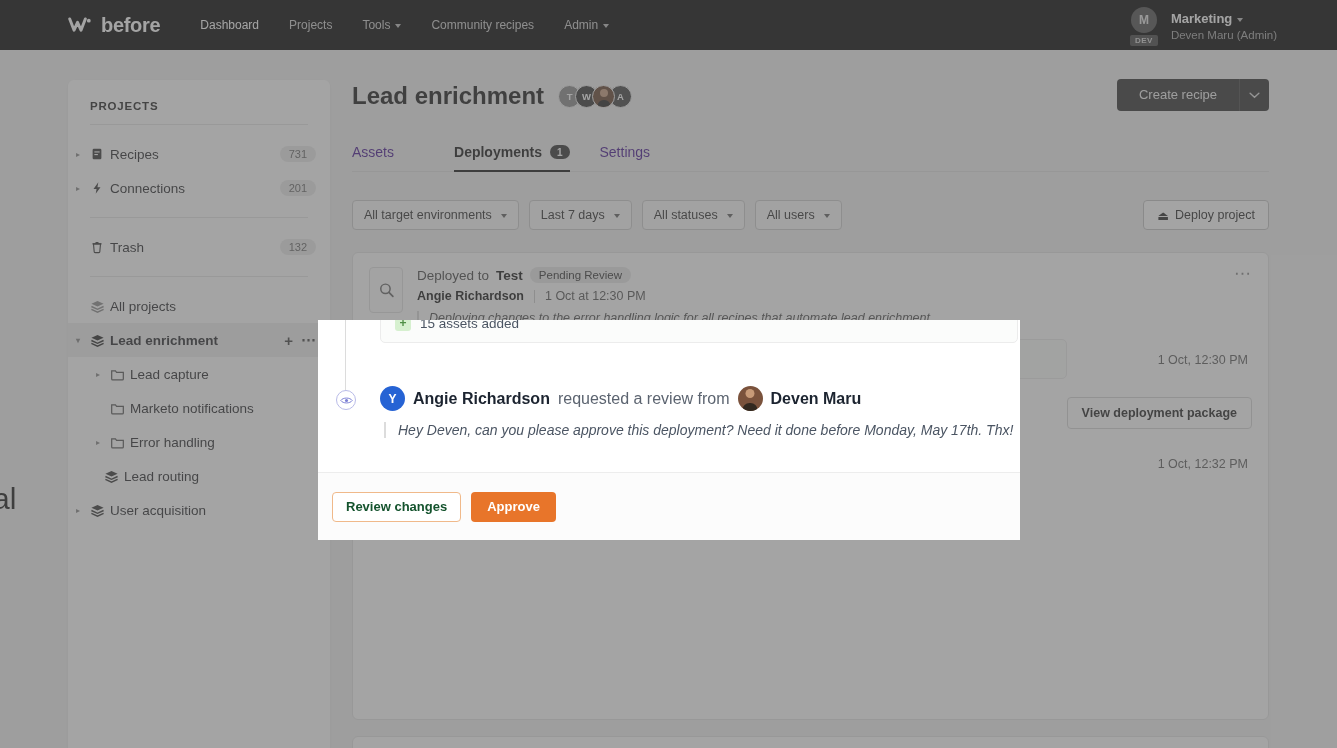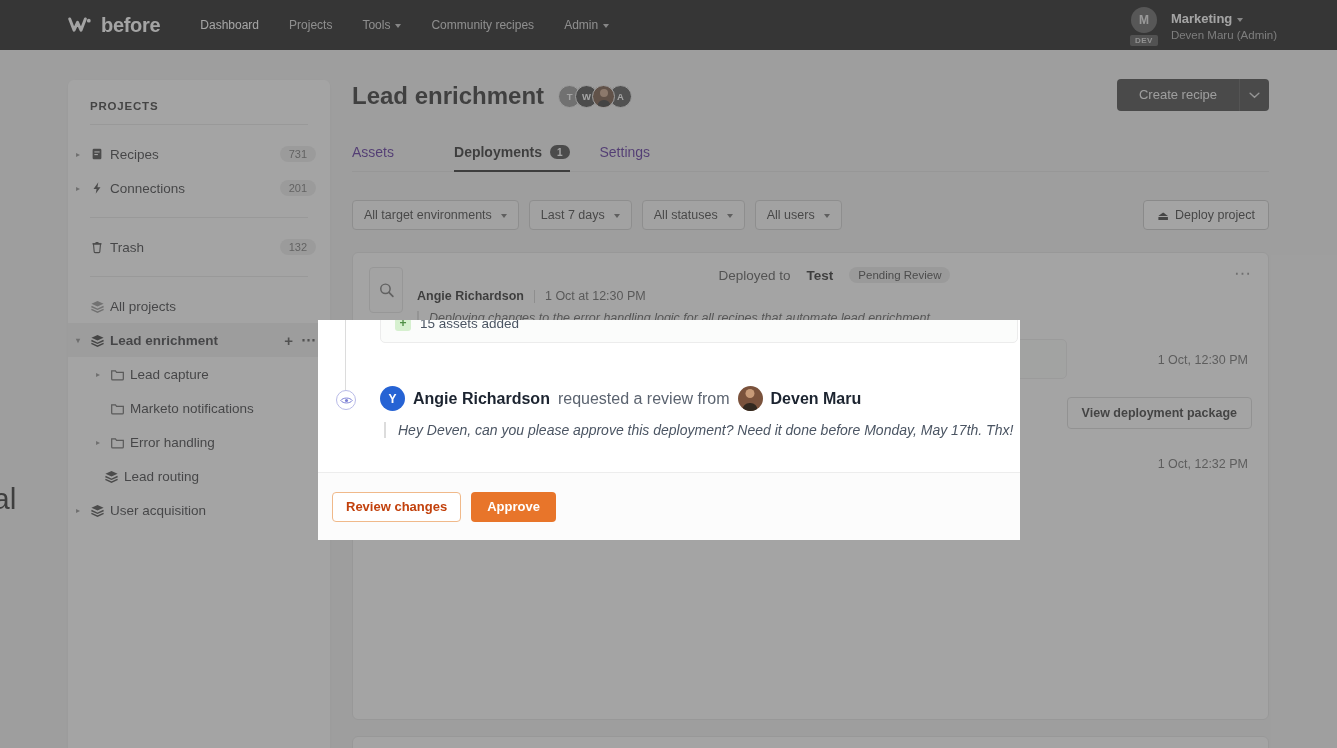--- a/index.html
+++ b/index.html
@@ -176,21 +176,21 @@
     background: #fff; border: 1px solid #e4e4e4; border-radius: 6px;
     padding: 14px 16px 16px; margin-bottom: 16px; position: relative;
   }
   .card-inner { display: flex; gap: 14px; }
   .card-icon {
     width: 34px; height: 46px; border: 1px solid #e3e3e3; border-radius: 4px;
     background: #fcfcfc; display: flex; align-items: center; justify-content: center;
     flex: 0 0 34px; color: #6c6c6c;
   }
   .card-body { flex: 1; }
-  .card-line1 { font-size: 13.5px; color: #4c4c4c; display: flex; align-items: center; gap: 16px; justify-content: center; }
+  .card-line1 { font-size: 13.5px; color: #4c4c4c; display: flex; align-items: center; gap: 7px; }
   .card-line1 b { color: #1d1d1d; }
   .chip {
     background: #e9e9e9; color: #3a3a3a; border-radius: 10px;
     padding: 2px 9px; font-size: 11.5px;
   }
   .card-line2 { margin-top: 6px; font-size: 12.5px; color: #5a5a5a; display: flex; align-items: center; }
   .card-line2 b { color: #1c1c1c; font-weight: 700; }
   .vbar { width: 1px; height: 13px; background: #cfcfcf; margin: 0 10px; }
   .card-note {
     margin-top: 8px; border-left: 2px solid #dcdcdc; padding-left: 10px;
@@ -271,21 +271,21 @@
   .m-msg {
     position: absolute; left: 66px; top: 102px; border-left: 2px solid #dcdcdc;
     padding-left: 12px; font-size: 14px; color: #4b5563; font-style: italic;
   }
   .modal-footer {
     position: absolute; left: 0; right: 0; bottom: 0; height: 68px;
     border-top: 1px solid #ededed; background: #fcfcfc;
     display: flex; align-items: center; padding-left: 14px; gap: 10px;
   }
   .btn-outline {
-    border: 1.5px solid #f0b98a; background: #fff; color: #c2410c;
+    border: 1.5px solid #f0b98a; background: #fff; color: #14532d;
     border-radius: 4px; height: 30px; padding: 0 13px; font-size: 13px;
     font-weight: 600; display: flex; align-items: center; cursor: pointer;
   }
   .btn-solid {
     border: none; background: #e8752a; color: #fff;
     border-radius: 4px; height: 30px; padding: 0 16px; font-size: 13px;
     font-weight: 600; display: flex; align-items: center; cursor: pointer;
   }
 
   

